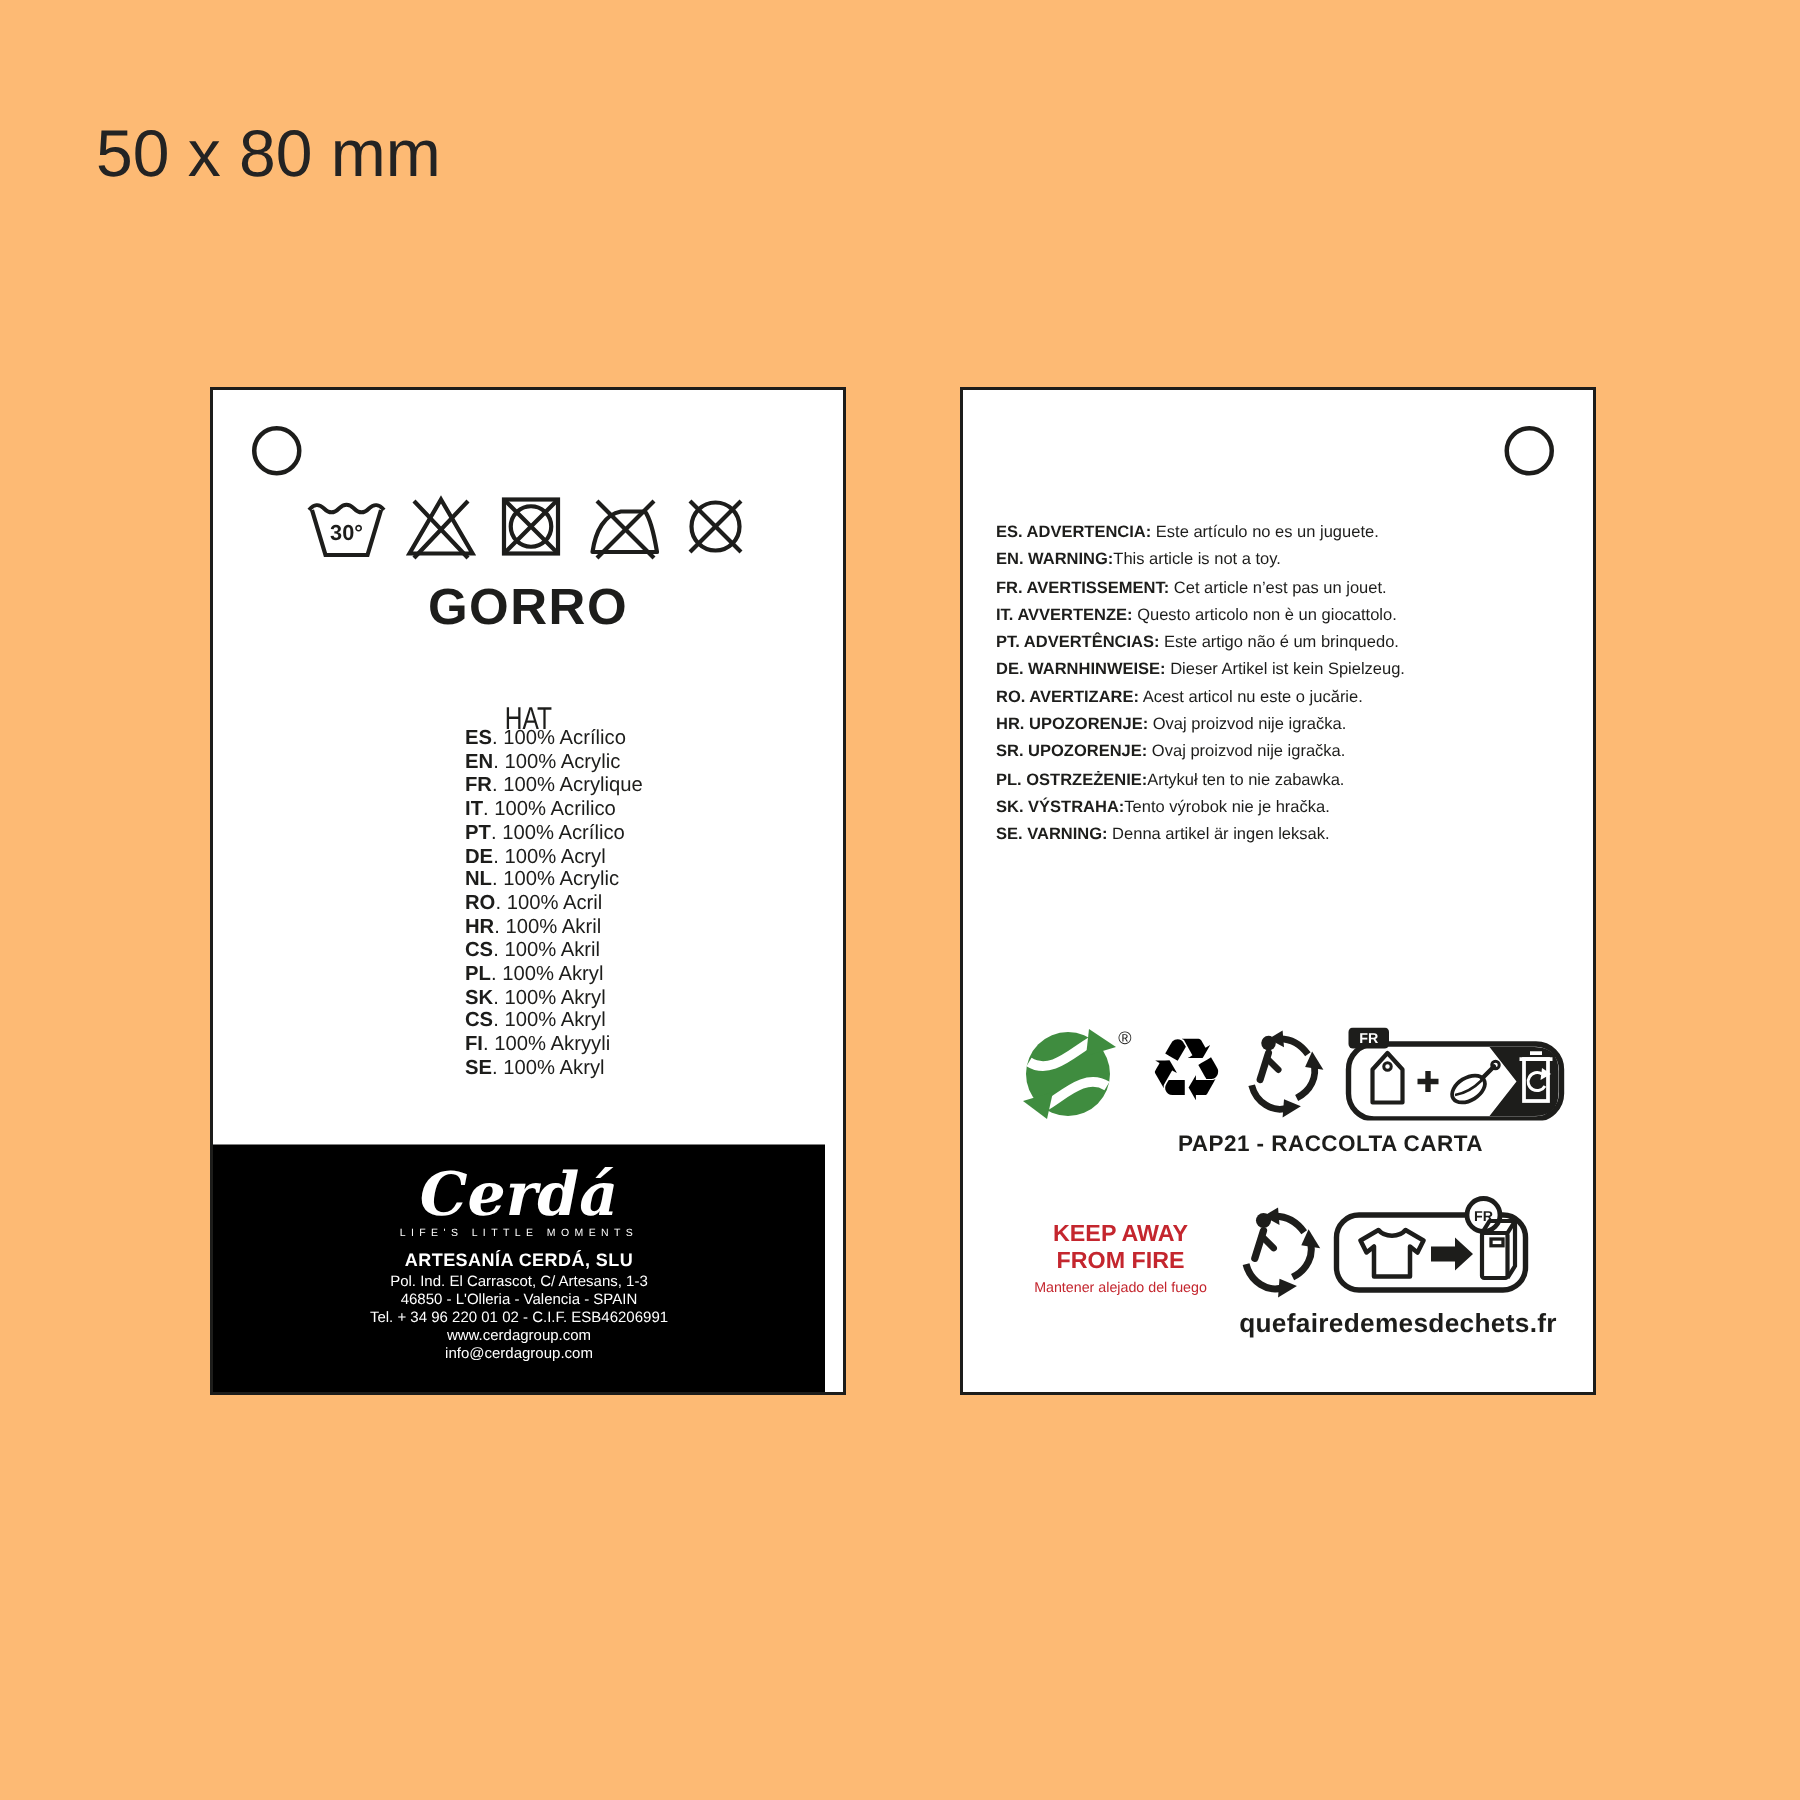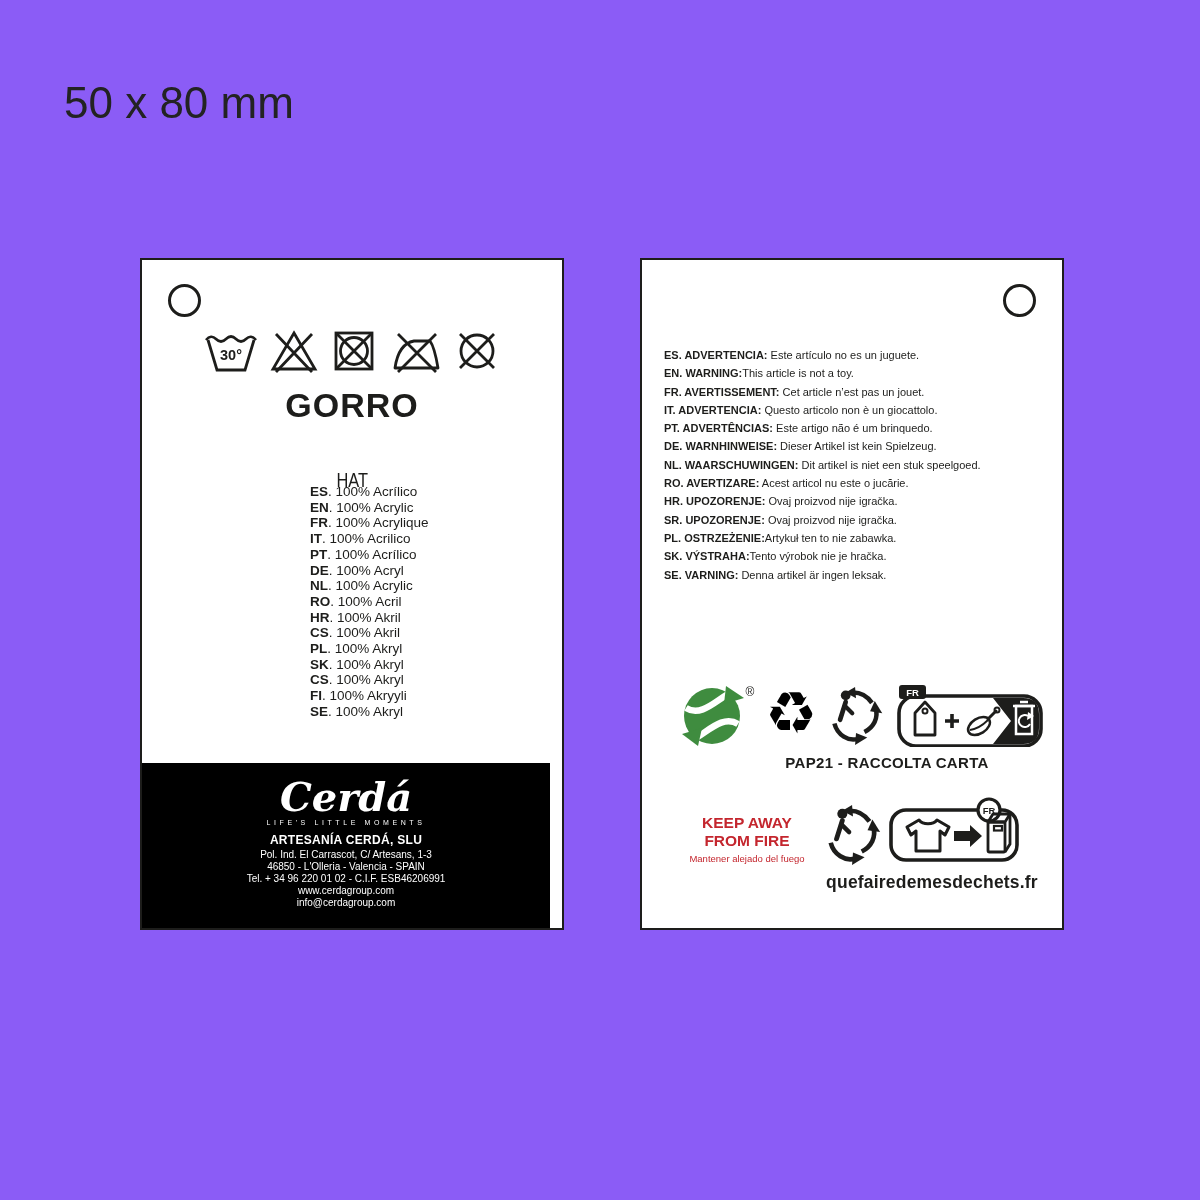--- a/index.html
+++ b/index.html
@@ -1,17 +1,17 @@
 <!DOCTYPE html>
 <html><head>
 <meta charset="utf-8">
 <style>
   html,body { margin:0; padding:0; background:#ffffff; }
   body { width:1200px; height:1200px; font-family:"Liberation Sans", sans-serif; color:#1d1d1b; }
-  .artboard { position:relative; width:1200px; height:1200px; background:#8b5cf6; overflow:hidden; }
+  .artboard { position:relative; width:1200px; height:1200px; background:#fdba74; overflow:hidden; }
 
   .size-label { position:absolute; left:64px; top:78px; font-size:44px; color:#232323; }
 
   .tag { position:absolute; top:258px; width:424px; height:672px; border:2px solid #1d1d1b; background:#fff; box-sizing:border-box; }
   .tag.front { left:140px; }
   .tag.back  { left:640px; }
 
   .hole { position:absolute; top:24px; width:33px; height:33px; border:3px solid #1d1d1b; border-radius:50%; box-sizing:border-box; background:#fff; }
   .front .hole { left:26px; }
   .back  .hole { right:26px; }
@@ -160,27 +160,26 @@
     <div class="hole"></div>
 
     <div class="warnings">
 
         <div class="warning-line"><b>ES. ADVERTENCIA:</b><span> Este artículo no es un juguete.</span></div>
 
         <div class="warning-line"><b>EN. WARNING:</b><span>This article is not a toy.</span></div>
 
         <div class="warning-line"><b>FR. AVERTISSEMENT:</b><span> Cet article n’est pas un jouet.</span></div>
 
-        <div class="warning-line"><b>IT. ADVERTENCIA:</b><span> Questo articolo non è un giocattolo.</span></div>
+        <div class="warning-line"><b>IT. AVVERTENZE:</b><span> Questo articolo non è un giocattolo.</span></div>
 
         <div class="warning-line"><b>PT. ADVERTÊNCIAS:</b><span> Este artigo não é um brinquedo.</span></div>
 
         <div class="warning-line"><b>DE. WARNHINWEISE:</b><span> Dieser Artikel ist kein Spielzeug.</span></div>
 
-        <div class="warning-line"><b>NL. WAARSCHUWINGEN:</b><span> Dit artikel is niet een stuk speelgoed.</span></div>
 
         <div class="warning-line"><b>RO. AVERTIZARE:</b><span> Acest articol nu este o jucărie.</span></div>
 
         <div class="warning-line"><b>HR. UPOZORENJE:</b><span> Ovaj proizvod nije igračka.</span></div>
 
         <div class="warning-line"><b>SR. UPOZORENJE:</b><span> Ovaj proizvod nije igračka.</span></div>
 
         <div class="warning-line"><b>PL. OSTRZEŻENIE:</b><span>Artykuł ten to nie zabawka.</span></div>
 
         <div class="warning-line"><b>SK. VÝSTRAHA:</b><span>Tento výrobok nie je hračka.</span></div>

